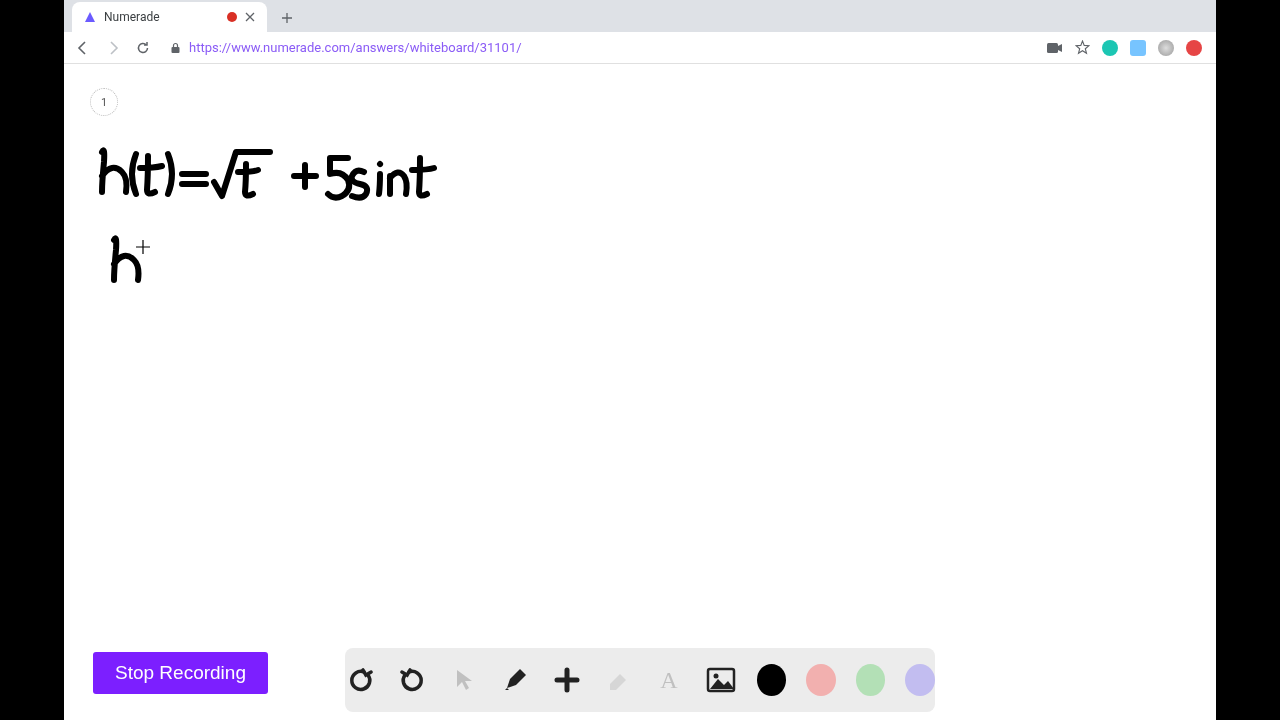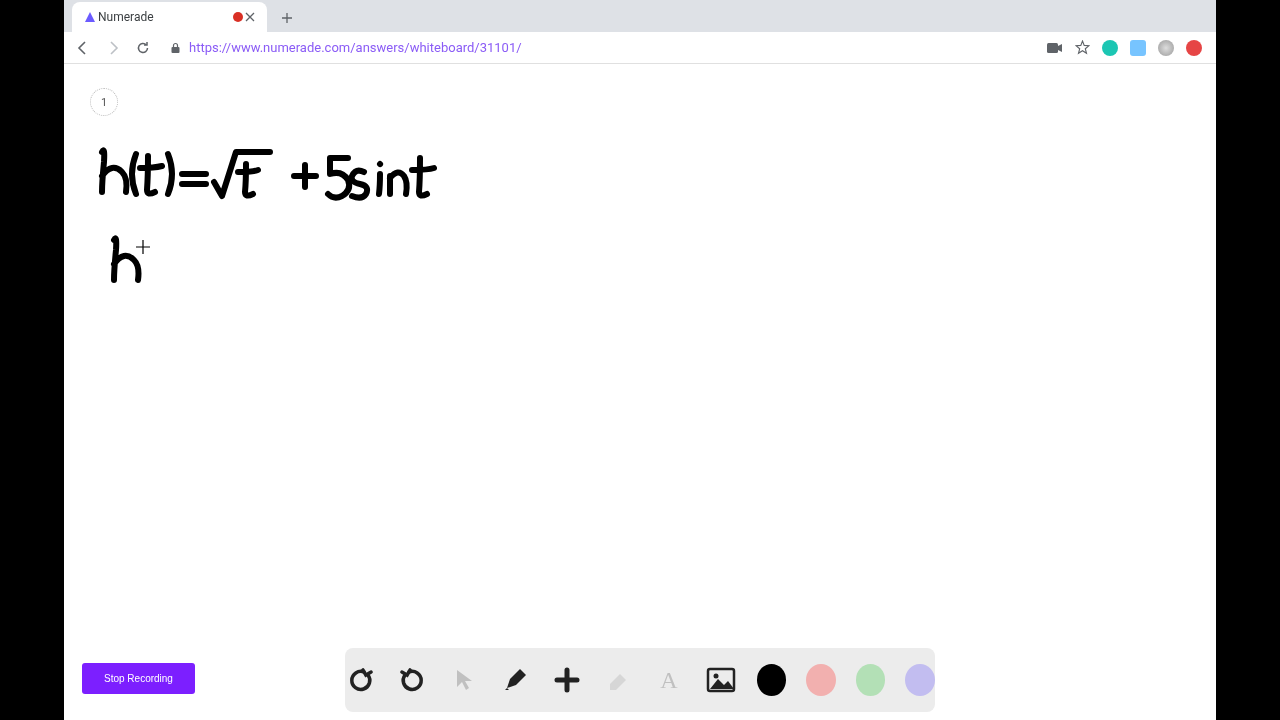--- a/index.html
+++ b/index.html
@@ -3,21 +3,21 @@
 <meta charset="utf-8">
 <style>
   * { margin: 0; padding: 0; box-sizing: border-box; }
   html, body { width: 1280px; height: 720px; overflow: hidden; font-family: -apple-system, BlinkMacSystemFont, "Segoe UI", Roboto, Arial, sans-serif; }
   .viewport { width: 1280px; height: 720px; background: #000; display: flex; }
   .black-bar { width: 64px; height: 100%; background: #000; flex-shrink: 0; }
   .browser { flex: 1; height: 100%; background: #fff; display: flex; flex-direction: column; }
 
   
   .tab-strip { height: 32px; background: #dee1e6; display: flex; align-items: flex-end; padding-left: 8px; }
-  .tab { height: 30px; width: 195px; background: #fff; border-radius: 8px 8px 0 0; display: flex; align-items: center; padding: 4px 10px; font-size: 12px; color: #3c4043; }
+  .tab { height: 30px; width: 195px; background: #fff; border-radius: 8px 8px 0 0; display: flex; align-items: center; padding: 4px 10px; gap: 6px; font-size: 12px; color: #3c4043; }
   .tab .favicon { width: 16px; height: 16px; display:flex; align-items:center; justify-content:center; }
   .tab .title { flex: 1; white-space: nowrap; overflow:hidden; text-overflow:ellipsis; }
   .rec-dot { width: 10px; height: 10px; border-radius: 50%; background: #d93025; }
   .tab-close { width: 14px; height: 14px; display:flex; align-items:center; justify-content:center; color:#5f6368; }
   .new-tab { width: 28px; height: 28px; display:flex; align-items:center; justify-content:center; color:#5f6368; margin-left:6px; }
 
   
   .toolbar { height: 32px; background: #fff; border-bottom: 1px solid #e0e0e0; display:flex; align-items:center; padding: 0 8px; gap: 8px; }
   .nav-btn { width: 22px; height: 22px; display:flex; align-items:center; justify-content:center; color:#5f6368; }
   .nav-btn.disabled { color:#bdc1c6; }
@@ -38,21 +38,21 @@
   .apps-icon span:nth-child(5){background:#ea4335;} .apps-icon span:nth-child(6){background:#fbbc04;}
   .apps-icon span:nth-child(7){background:#34a853;} .apps-icon span:nth-child(8){background:#4285f4;}
   .apps-icon span:nth-child(9){background:#ea4335;}
 
   
   .page { flex:1; background:#fff; position:relative; }
   .page-badge { position:absolute; left:26px; top:24px; width:28px; height:28px; border:1px dotted #bbb; border-radius:50%; display:flex; align-items:center; justify-content:center; font-size:11px; color:#555; }
   .whiteboard { position:absolute; left:0; top:0; right:0; bottom:0; }
 
   
-  .stop-btn { position:absolute; left:18px; bottom:26px; background:#7c1fff; color:#fff; border:none; border-radius:3px; padding:10px 22px; font-size:10px; cursor:pointer; }
+  .stop-btn { position:absolute; left:29px; bottom:26px; background:#7c1fff; color:#fff; border:none; border-radius:3px; padding:10px 22px; font-size:19px; cursor:pointer; }
 
   
   .tool-tray { position:absolute; left:50%; transform:translateX(-50%); bottom:8px; width:590px; height:64px; background:#ececec; border-radius:8px; display:flex; align-items:center; justify-content:center; gap:20px; }
   .tool { width:34px; height:34px; display:flex; align-items:center; justify-content:center; color:#222; }
   .tool.dim { color:#c0c0c0; }
   .swatch { width:32px; height:32px; border-radius:50%; }
   .sw-black { background:#000; }
   .sw-pink { background:#f2b0af; }
   .sw-green { background:#b3e0b6; }
   .sw-purple { background:#c2bdf0; }

